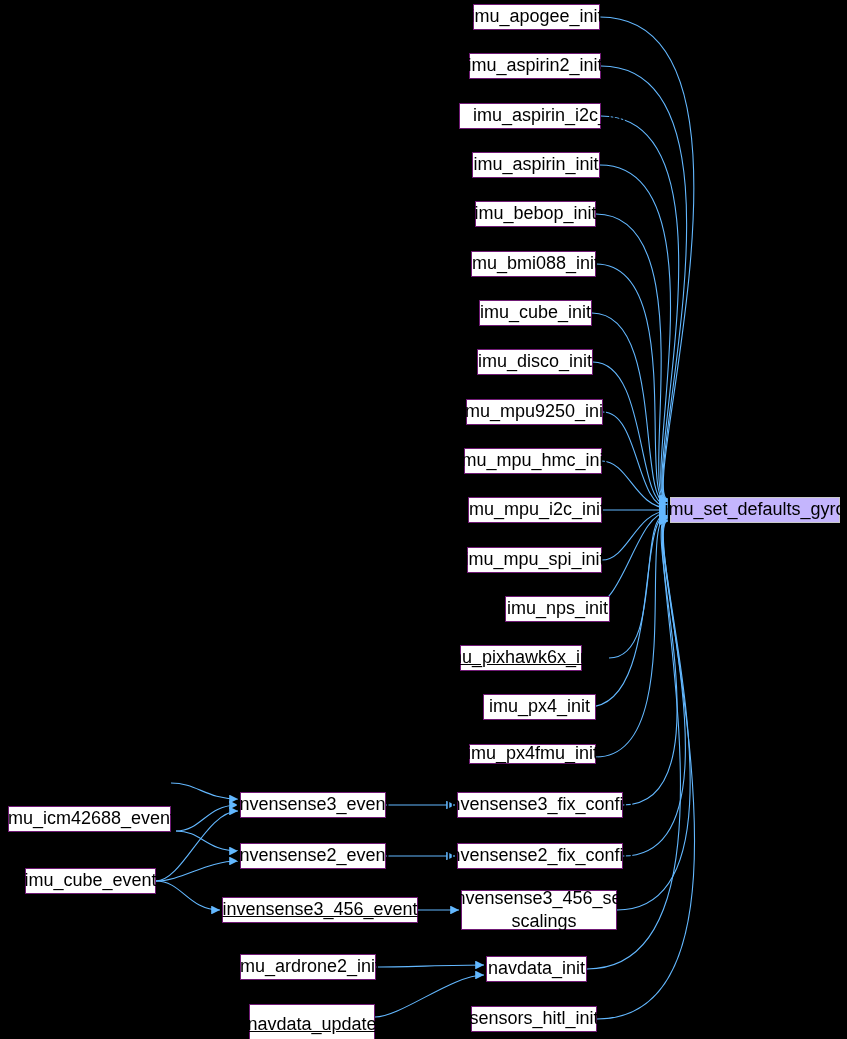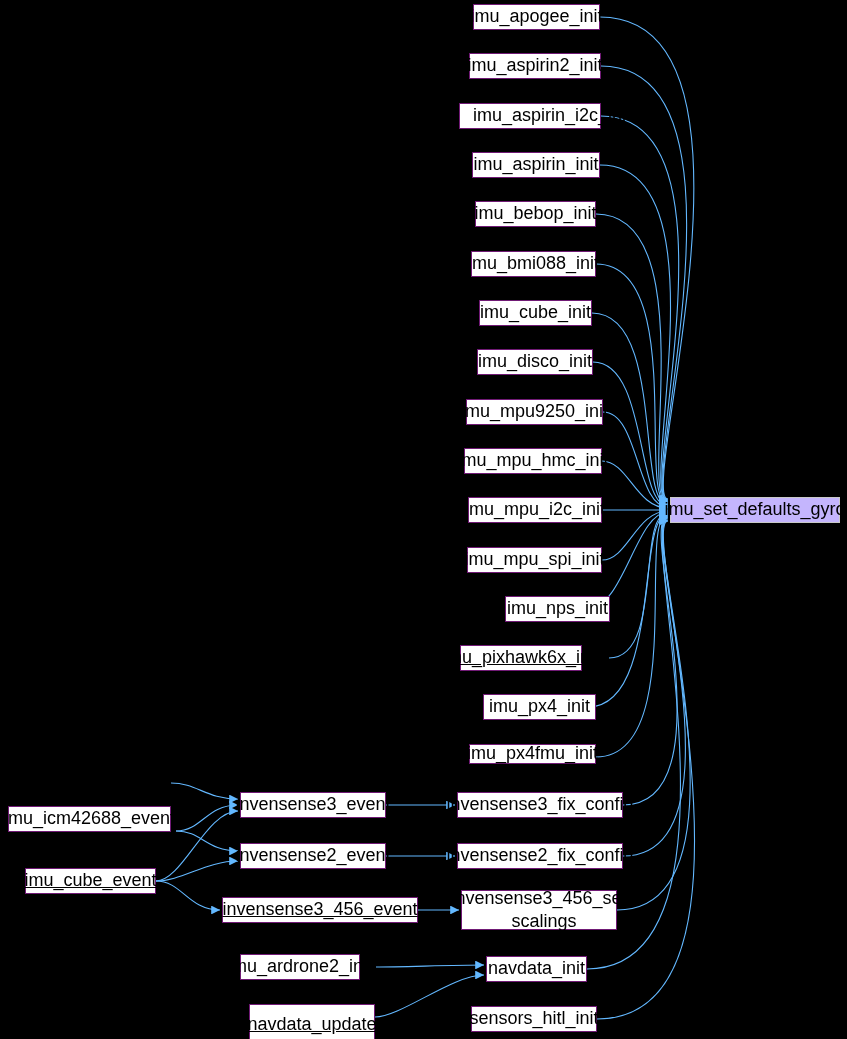--- a/index.html
+++ b/index.html
@@ -113,17 +113,17 @@
     <div class="node" style="left: 457px; top: 792px; width: 166px; height: 26px;">invensense3_fix_config</div>
     <div class="node" style="left: 457px; top: 843px; width: 166px; height: 26px;">invensense2_fix_config</div>
     <div class="node" style="left: 461px; top: 890px; width: 156px; height: 40px;">invensense3_456_set
 _scalings</div>
     <div class="node" style="left: 486px; top: 956px; width: 101px; height: 26px;">navdata_init</div>
     <div class="node" style="left: 471px; top: 1006px; width: 126px; height: 26px;">sensors_hitl_init</div>
     <div class="node focus" style="left: 670px; top: 497px; width: 170px; height: 26px;">imu_set_defaults_gyro</div>
     <div class="node" style="left: 240px; top: 792px; width: 146px; height: 26px; text-align: center;">invensense3_event</div>
     <div class="node" style="left: 240px; top: 843px; width: 146px; height: 26px;">invensense2_event</div>
     <div class="node" style="left: 222px; top: 897px; width: 196px; height: 26px; text-decoration: underline;">invensense3_456_event</div>
-    <div class="node" style="left: 240px; top: 954px; width: 120px; height: 26px;">imu_ardrone2_init</div>
+    <div class="node" style="left: 240px; top: 954px; width: 136px; height: 26px;">imu_ardrone2_init</div>
     <div class="node" style="left: 249px; top: 1004px; width: 126px; height: 42px; text-decoration: underline;">navdata_update</div>
     <div class="node" style="left: 8px; top: 770px; width: 163px; height: 26px; margin-top: 36px;">imu_icm42688_event</div>
-    <div class="node" style="left: 25px; top: 868px; width: 131px; height: 26px; text-decoration: underline;">imu_cube_event</div>
+    <div class="node" style="left: 25px; top: 868px; width: 131px; height: 26px;">imu_cube_event</div>
   </div>
 
 </body></html>

